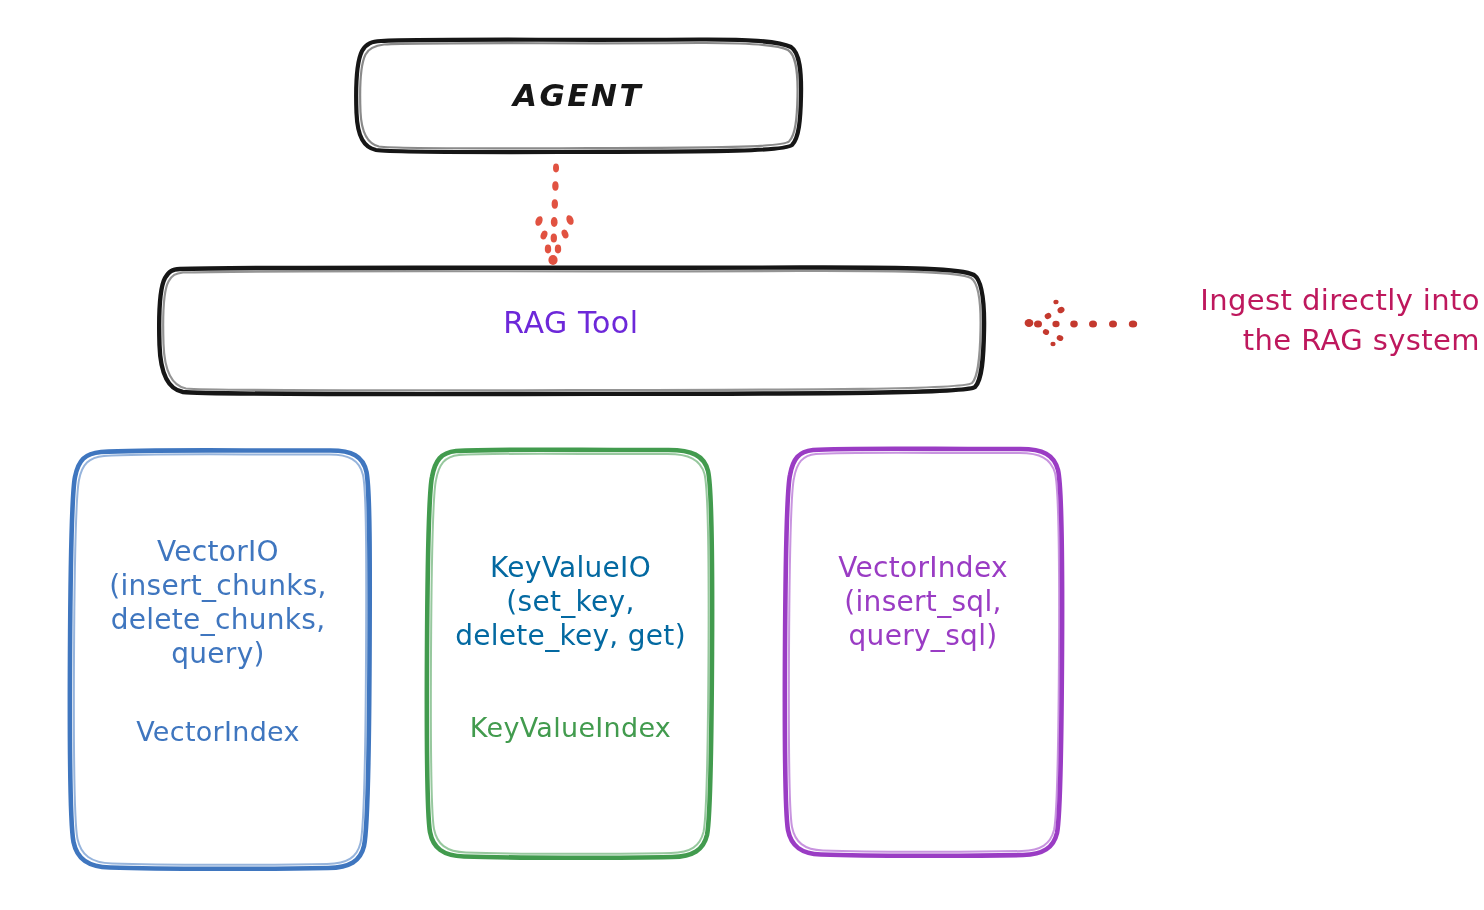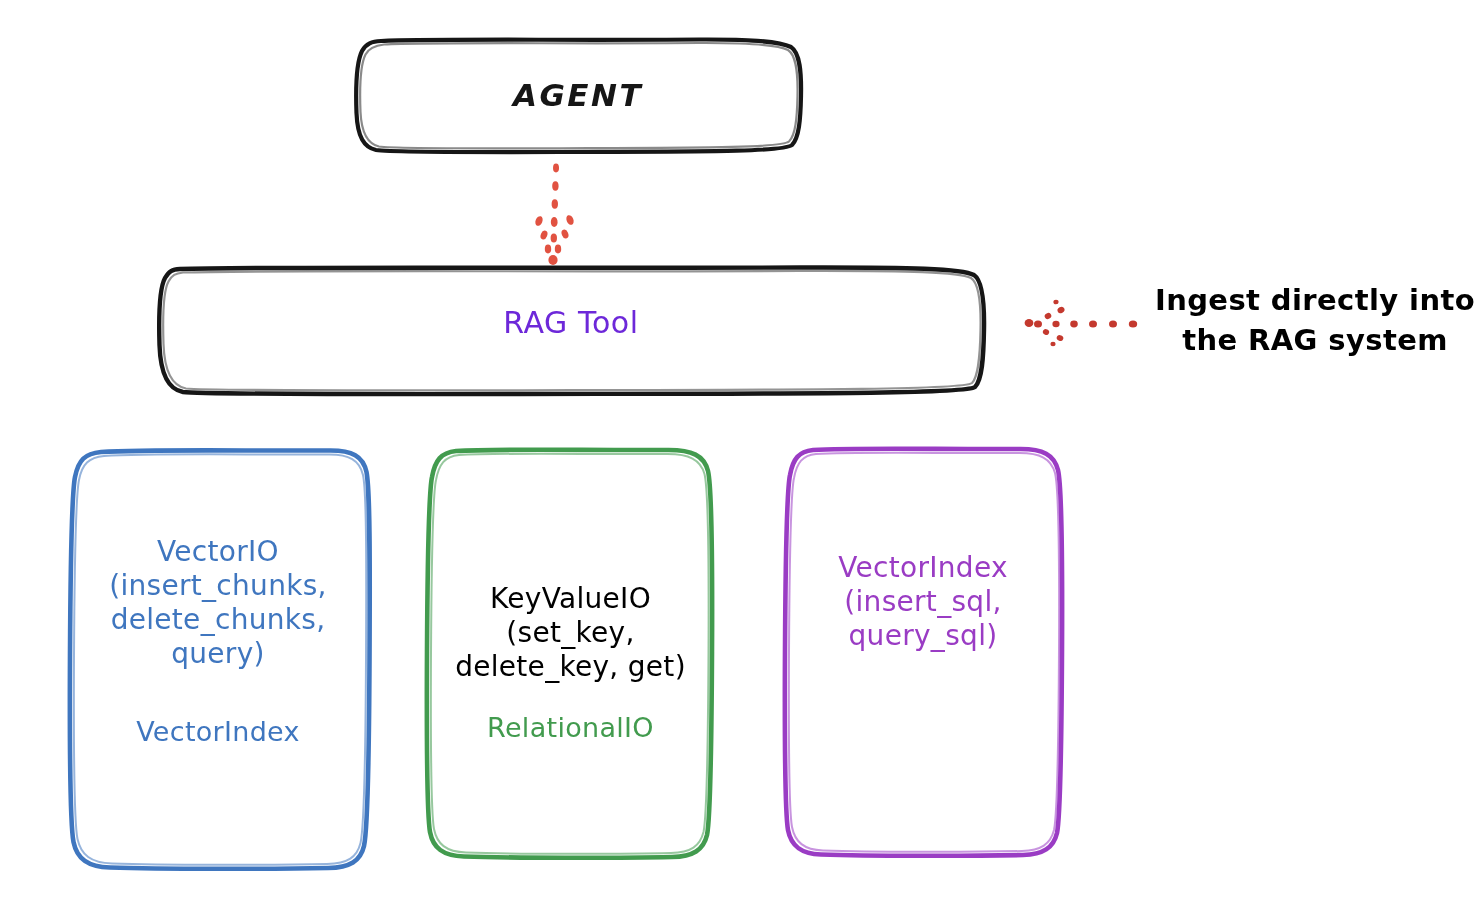--- a/index.html
+++ b/index.html
@@ -65,37 +65,37 @@
     letter-spacing: 0.3px;
   }
   .io-index {
     font-size: 27px;
     font-weight: 500;
     letter-spacing: 0.3px;
   }
 
   #vector-title  { left: 72px;  top: 535px; width: 292px; color: #3f76bf; }
   #vector-index  { left: 72px;  top: 716px; width: 292px; color: #3f76bf; }
-  #kv-title      { left: 428px; top: 582px; width: 285px; color: #000000; }
+  #kv-title      { left: 428px; top: 551px; width: 285px; color: #0369a1; }
   #kv-index      { left: 428px; top: 712px; width: 285px; color: #429b4e; }
   #rel-title     { left: 785px; top: 551px; width: 276px; color: #9a3cc4; }
   #rel-index     { left: 785px; top: 712px; width: 276px; color: #9a3cc4; }
 
   
   #ingest-note {
     position: absolute;
     left: 1150px;
     top: 280px;
     width: 330px;
-    text-align: center;
+    text-align: right;
     font-size: 29px;
-    font-weight: 700;
+    font-weight: 400;
     line-height: 1.38;
     letter-spacing: 0.4px;
-    color: #000000;
+    color: #be185d;
     white-space: pre-line;
     user-select: none;
   }
 </style>
 </head>
 <body>
 
 <div id="canvas">
 
   <svg id="diagram-svg" viewBox="0 0 1484 910" xmlns="http://www.w3.org/2000/svg">
@@ -266,21 +266,21 @@
 
   <div class="node-label io-title" id="vector-title">VectorIO
 (insert_chunks,
 delete_chunks,
 query)</div>
   <div class="node-label io-index" id="vector-index">VectorIndex</div>
 
   <div class="node-label io-title" id="kv-title">KeyValueIO
 (set_key,
 delete_key, get)</div>
-  <div class="node-label io-index" id="kv-index">RelationalIO</div>
+  <div class="node-label io-index" id="kv-index">KeyValueIndex</div>
 
   <div class="node-label io-title" id="rel-title">VectorIndex
 (insert_sql,
 query_sql)</div>
 
   <div id="ingest-note">Ingest directly into
 the RAG system</div>
 
 </div>
 

